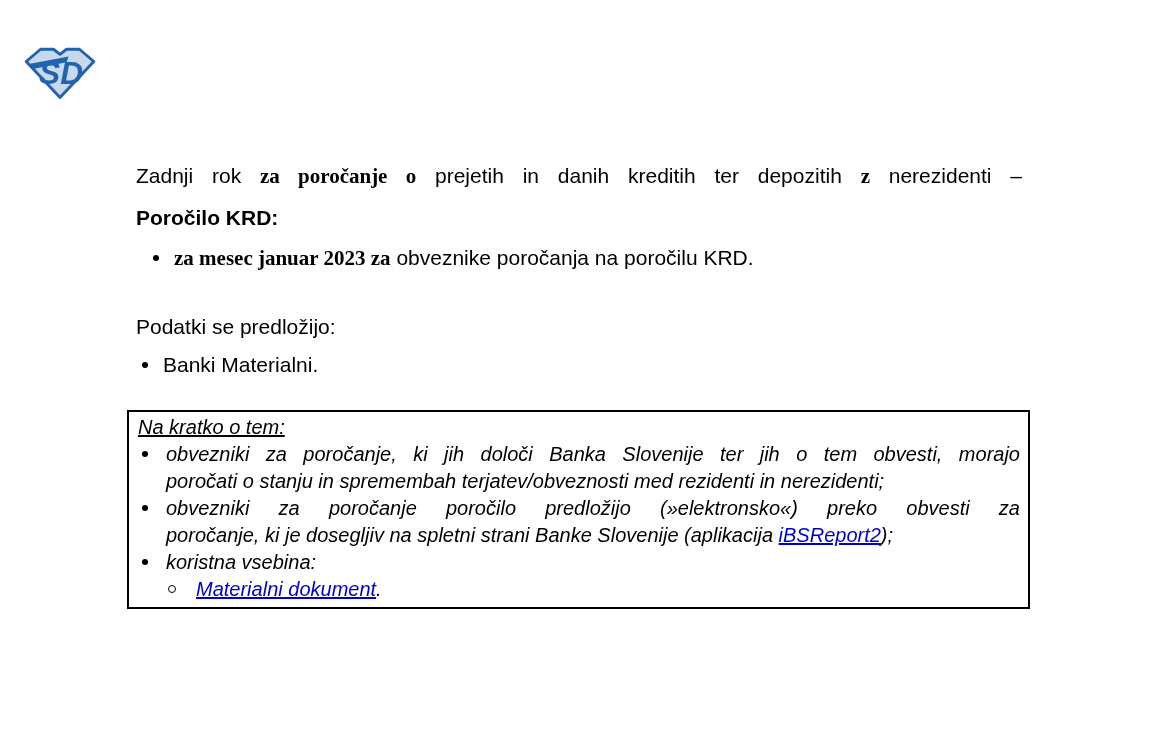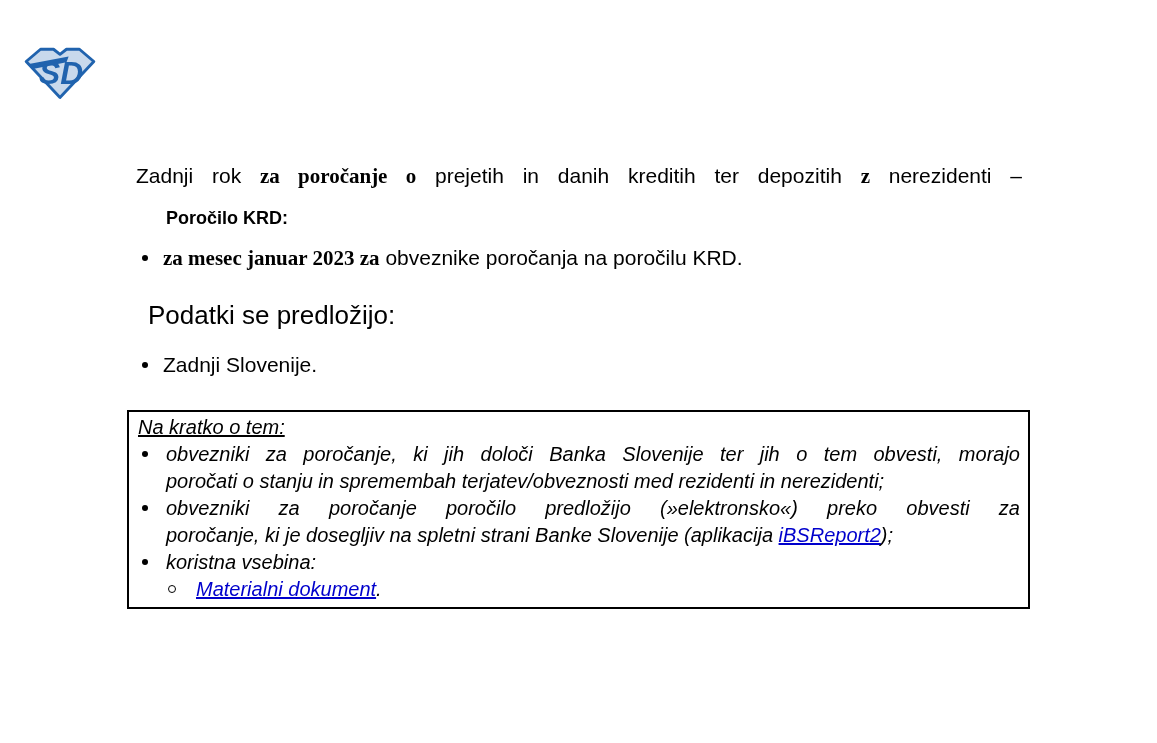--- a/index.html
+++ b/index.html
@@ -32,54 +32,52 @@
     width: 886px;
     font-size: 21px;
     line-height: 26px;
     text-align: justify;
     text-align-last: justify;
     white-space: normal;
   }
   #heading-line2 {
     left: 136px;
     top: 205px;
-    font-size: 18px;
+    font-size: 21px;
     line-height: 26px;
     font-weight: bold;
-    margin-left: 30px;
   }
   .b { font-weight: bold; font-family: Liberation Serif, serif; }
 
   
   .m-row {
     display: flex;
     align-items: flex-start;
     font-size: 21px;
     line-height: 26px;
   }
-  #main-bullet-1 { left: 136px; top: 245px; width: 886px; }
+  #main-bullet-1 { left: 147px; top: 245px; width: 886px; }
   #main-bullet-2 { left: 136px; top: 352px; width: 886px; }
   .m-bullet-col {
     flex: 0 0 27px;
   }
   .dot {
     width: 6px;
     height: 6px;
     border-radius: 50%;
     background: #000;
     margin: 10px 0 0 6px;
   }
   .m-text { flex: 1; }
 
   #podatki {
     left: 136px;
-    top: 302px;
-    font-size: 26px;
-    line-height: 26px;
-    margin-left: 12px;
+    top: 314px;
+    font-size: 21px;
+    line-height: 26px;
   }
 
   
   #info-box {
     left: 127px;
     top: 410px;
     width: 903px;
     box-sizing: border-box;
     border: 2px solid #000;
     padding: 2px 8px 4px 9px;
@@ -150,21 +148,21 @@
     <span class="b">za mesec januar 2023 za</span><span> obveznike poročanja na poročilu KRD.</span>
   </div>
 </div>
 
 <div id="podatki" class="abs">Podatki se predložijo:</div>
 
 <div id="main-bullet-2" class="abs m-row">
   <div class="m-bullet-col">
       <div class="dot"></div>
     </div>
-  <div class="m-text">Zadnji Slovenije.</div>
+  <div class="m-text">Banki Materialni.</div>
 </div>
 
 <div id="info-box" class="abs">
 
   <div id="box-title">Na kratko o tem:</div>
 
   <div class="box-li">
     <div class="box-bullet-col">
         <div class="dot"></div>
       </div>

